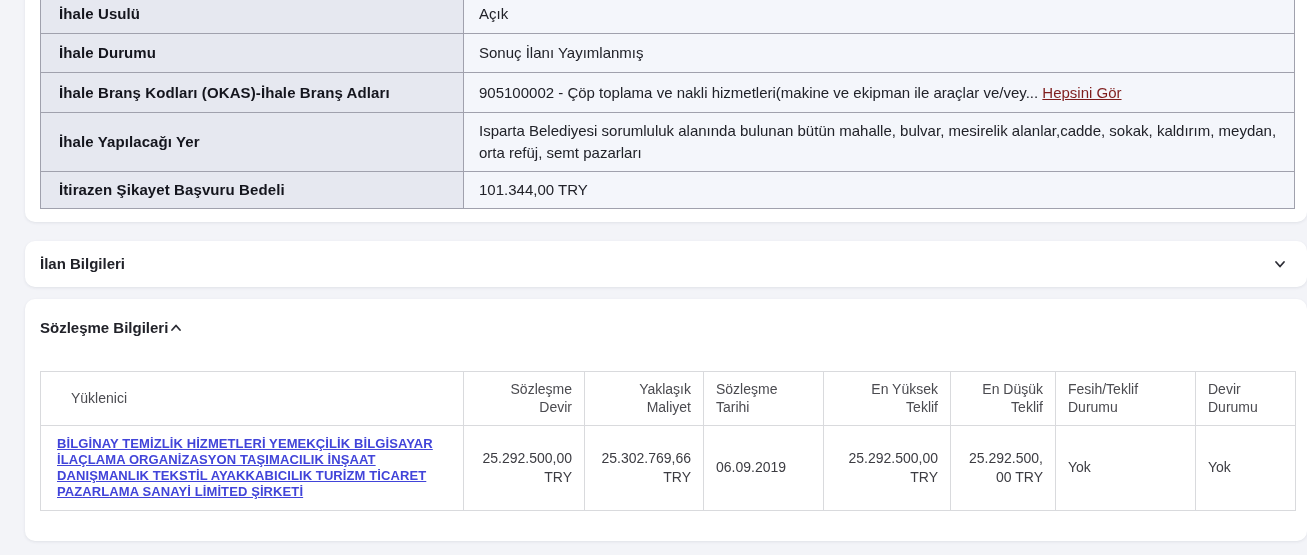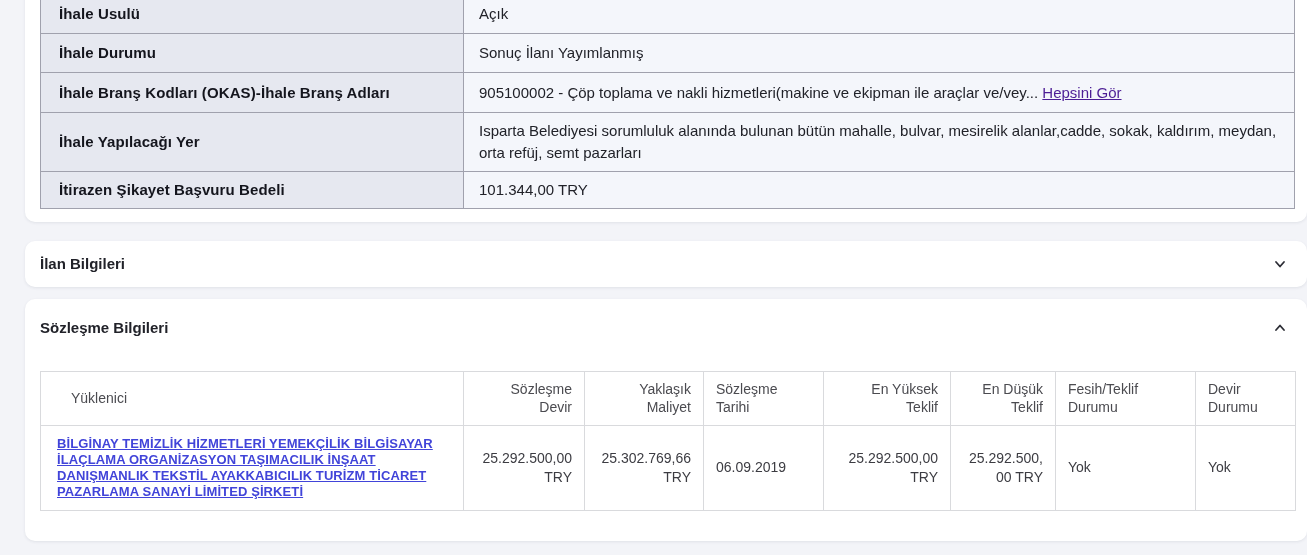--- a/index.html
+++ b/index.html
@@ -29,21 +29,21 @@
     height: 46px;
     display: flex; align-items: center; justify-content: space-between;
     padding: 0 19px 0 15px;
     cursor: pointer;
   }
   .sozlesme-card {
     margin-top: 12px;
     padding: 18px 12px 30px 15px;
   }
   .section-header {
-    display: flex; align-items: center; justify-content: space-between;
+    display: flex; align-items: center; justify-content: flex-start;
     padding-right: 7px;
     cursor: pointer;
   }
   .section-title {
     font-size: 15px; font-weight: 600; color: #212229; line-height: 22px;
   }
   .chev { display: inline-flex; width: 16px; height: 16px; align-items: center; justify-content: center; }
 
   
   table.detail {
@@ -66,21 +66,21 @@
     letter-spacing: 0.1px;
   }
   table.detail td.val {
     background: #f4f6fb;
     color: #212229;
     padding: 7px 14px 7px 15px;
   }
   tr.h39 { height: 39px; } tr.h40 { height: 40px; }
   tr.h58 { height: 58px; } tr.h38 { height: 38px; } tr.h37 { height: 37px; }
   a.inline-link {
-    color: #4c1d95; text-decoration: underline; cursor: pointer; text-align: center;
+    color: #7f1d1d; text-decoration: underline; cursor: pointer; text-align: center;
   }
 
   
   table.contract {
     width: 1255px;
     margin-top: 32px;
     border-collapse: collapse;
     table-layout: fixed;
     font-size: 14px;
     color: #3c3c42;

